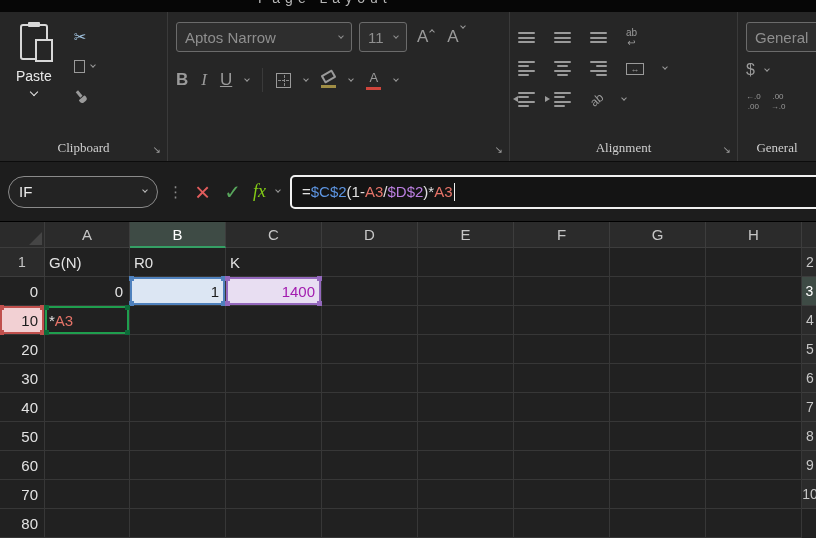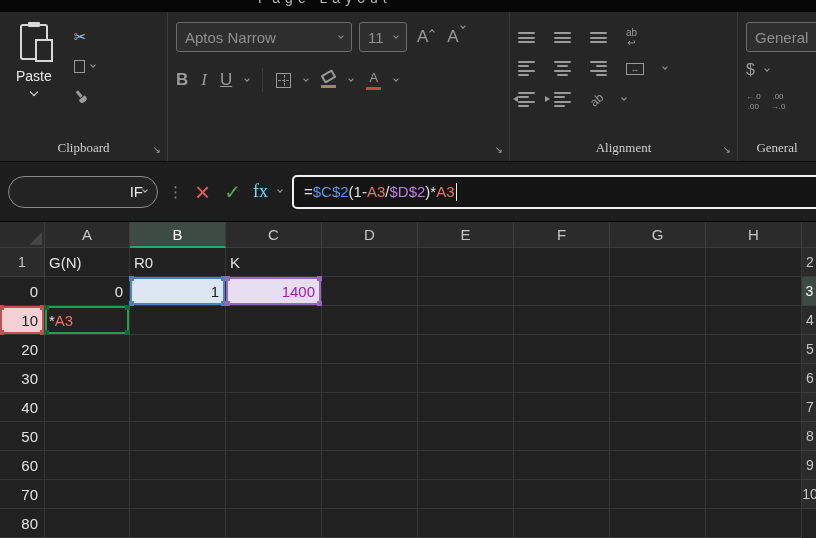--- a/index.html
+++ b/index.html
@@ -76,25 +76,25 @@
 
   
   .g-num { flex:1; min-width:0; overflow:hidden; border-right:none; }
   .general-combo { width:130px; }
   .numrow { display:flex; align-items:center; gap:10px; height:28px; margin-top:4px; color:#9a9a9a; }
   .cursym { font-size:16px; }
   .decbtn { display:flex; flex-direction:column; align-items:center; line-height:1.25; font-size:8px; color:#9a9a9a; }
 
   
   .fbar { height:60px; background:#1d1d1d; display:flex; align-items:center; padding-left:8px; gap:10px; border-bottom:1px solid #000; }
-  .namebox { width:150px; height:32px; border:1px solid #8a8a8a; border-radius:16px; display:flex; align-items:center; justify-content:flex-end; padding:0 10px; color:#ececec; font-size:15px; background:#232323; }
+  .namebox { width:150px; height:32px; border:1px solid #8a8a8a; border-radius:16px; display:flex; align-items:center; justify-content:space-between; padding:0 10px; color:#ececec; font-size:15px; background:#232323; }
   .dots { color:#8a8a8a; font-size:15px; }
   .fx-cancel { color:#e05c5c; font-size:26px; line-height:1; font-weight:400; padding:0 2px; }
   .fx-enter { color:#58a65c; font-size:20px; line-height:1; padding:0 2px; }
-  .fx-label { font-family:"Liberation Serif",serif; color:#7dd3fc; font-size:18px; }
+  .fx-label { font-family:"Liberation Serif",serif; font-style:italic; color:#84cc16; font-size:18px; }
   .fbar .small-chev { color:#9a9a9a; }
   .finput { flex:1; height:34px; border:2px solid #f0f0f0; border-radius:5px; background:#141414; display:flex; align-items:center; padding:0 10px; font-size:15px; margin-right:-8px; white-space:pre; overflow:hidden; }
   .caret { width:1px; height:18px; background:#f0f0f0; margin-left:1px; }
 
   
   #sheet { display:grid; grid-template-columns:45px 85px repeat(7,96px) 17px; grid-template-rows:26px repeat(10,29px); background:#212121; }
   .corner { background:#2b2b2b; border-right:1px solid #3d3d3d; border-bottom:1px solid #3d3d3d; position:relative; }
   .corner::after { content:''; position:absolute; right:2px; bottom:2px; border-left:13px solid transparent; border-bottom:13px solid #454545; }
   .ch { background:#2b2b2b; border-right:1px solid #3d3d3d; border-bottom:1px solid #3d3d3d; display:flex; align-items:center; justify-content:center; color:#c6c6c6; font-size:15px; }
   .ch.sel { background:#3e4b45; border-bottom:2px solid #35a065; color:#fff; }

